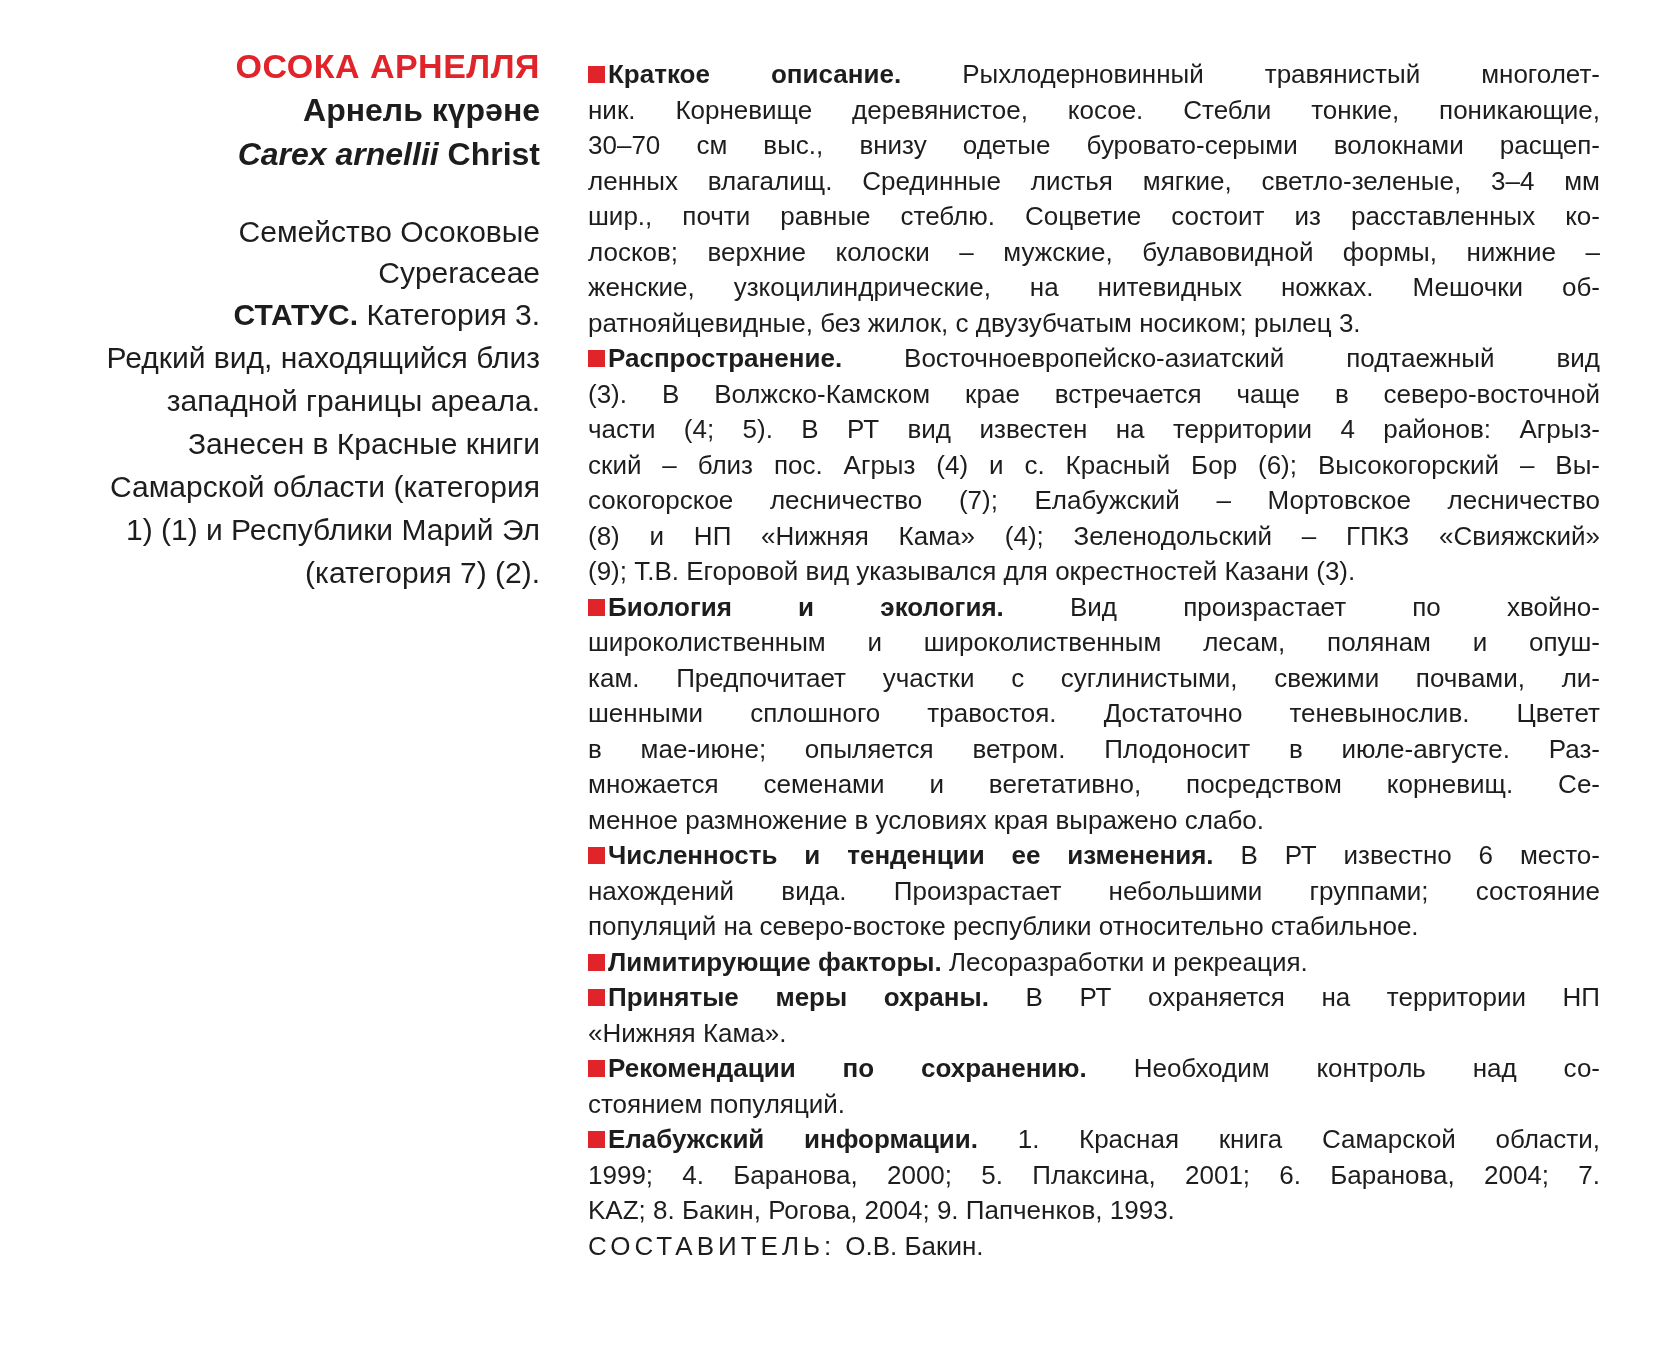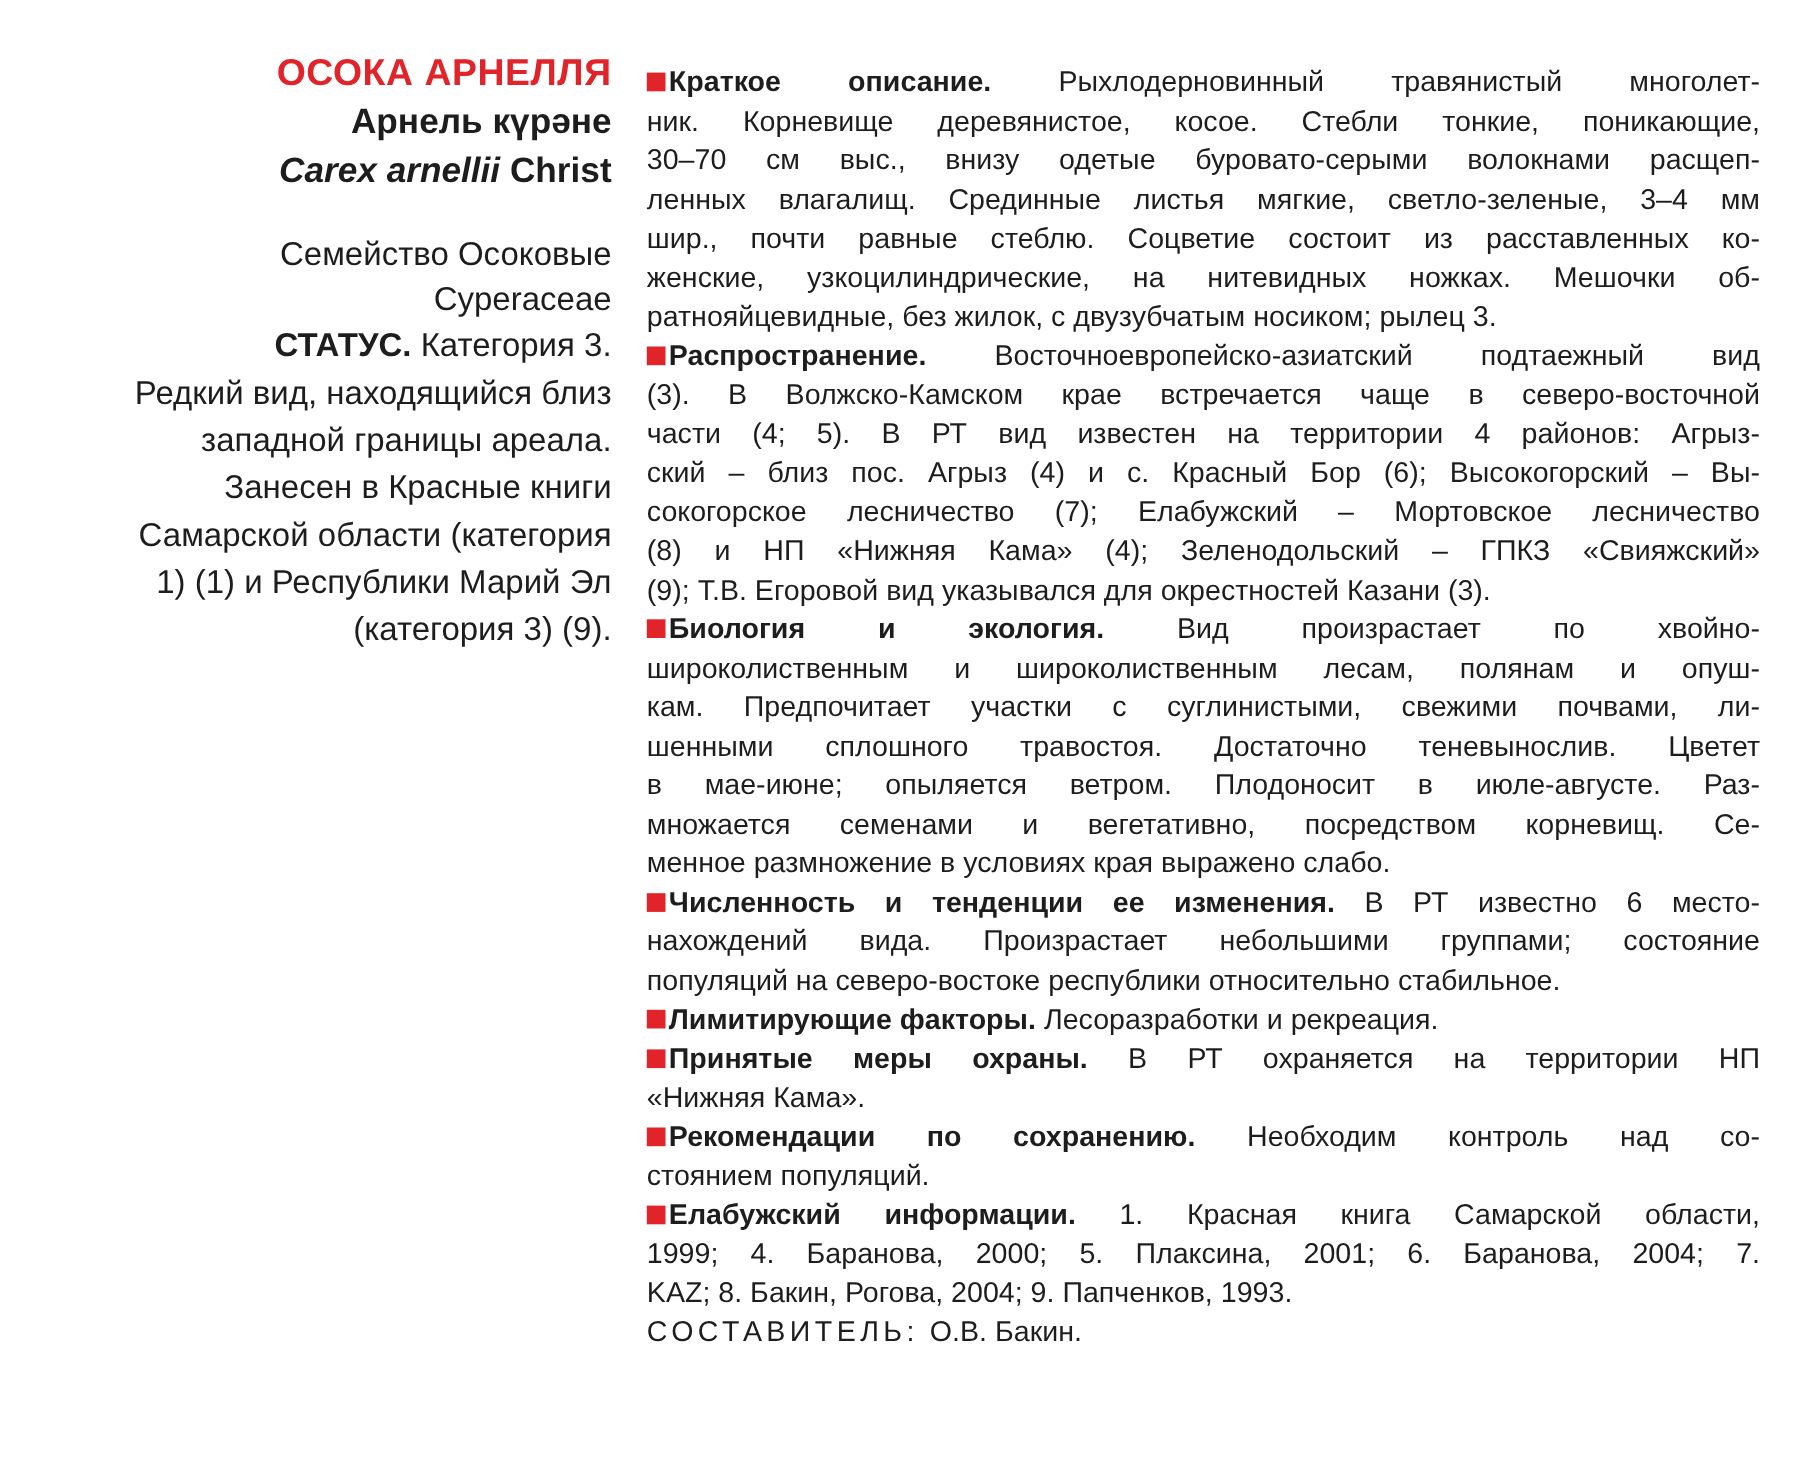--- a/index.html
+++ b/index.html
@@ -9,21 +9,21 @@
     width: 1653px; height: 1345px;
     background: var(--paper);
     color: var(--ink);
     font-family: "Liberation Sans", sans-serif;
     overflow: hidden;
   }
   .page { position: relative; width: 1653px; height: 1345px; background: var(--paper); }
 
   
   .left-col {
-    position: absolute; left: 76px; top: 44px; width: 480px;
+    position: absolute; left: 60px; top: 44px; width: 480px;
     text-align: right;
   }
   .species-title {
     margin: 0; font-size: 34px; font-weight: bold; line-height: 44px;
     color: var(--accent); letter-spacing: 0.5px;
   }
   .species-tatar { font-size: 32px; font-weight: bold; line-height: 44px; }
   .species-latin { font-size: 32px; font-weight: bold; line-height: 44px; }
   .species-latin i { font-style: italic; text-align: right; }
   .family-block { margin-top: 35px; font-size: 30px; line-height: 41px; }
@@ -64,33 +64,34 @@
     </div>
 
     <div class="status-block">
       <div class="status-line"><span class="bold">СТАТУС.</span> <span>Категория 3.</span></div>
       <div id="status-rest">
           <div class="status-line">Редкий вид, находящийся близ</div>
           <div class="status-line">западной границы ареала.</div>
           <div class="status-line">Занесен в Красные книги</div>
           <div class="status-line">Самарской области (категория</div>
           <div class="status-line">1) (1) и Республики Марий Эл</div>
-          <div class="status-line">(категория 3) (9).</div>
+          <div class="status-line">(категория 7) (2).</div>
         </div>
     </div>
   </aside>
 
   <main class="right-col">
     <div id="article-sections">
         <div class="section">
           <div class="line"><span class="bullet"></span><span class="heading">Краткое описание.</span> <span>Рыхлодерновинный травянистый многолет-</span></div>
           <div class="line">ник. Корневище деревянистое, косое. Стебли тонкие, поникающие,</div>
           <div class="line">30–70 см выс., внизу одетые буровато-серыми волокнами расщеп-</div>
           <div class="line">ленных влагалищ. Срединные листья мягкие, светло-зеленые, 3–4 мм</div>
           <div class="line">шир., почти равные стеблю. Соцветие состоит из расставленных ко-</div>
+          <div class="line">лосков; верхние колоски – мужские, булавовидной формы, нижние –</div>
           <div class="line">женские, узкоцилиндрические, на нитевидных ножках. Мешочки об-</div>
           <div class="line last">ратнояйцевидные, без жилок, с двузубчатым носиком; рылец 3.</div>
         </div>
         <div class="section">
           <div class="line"><span class="bullet"></span><span class="heading">Распространение.</span> <span>Восточноевропейско-азиатский подтаежный вид</span></div>
           <div class="line">(3). В Волжско-Камском крае встречается чаще в северо-восточной</div>
           <div class="line">части (4; 5). В РТ вид известен на территории 4 районов: Агрыз-</div>
           <div class="line">ский – близ пос. Агрыз (4) и с. Красный Бор (6); Высокогорский – Вы-</div>
           <div class="line">сокогорское лесничество (7); Елабужский – Мортовское лесничество</div>
           <div class="line">(8) и НП «Нижняя Кама» (4); Зеленодольский – ГПКЗ «Свияжский»</div>

